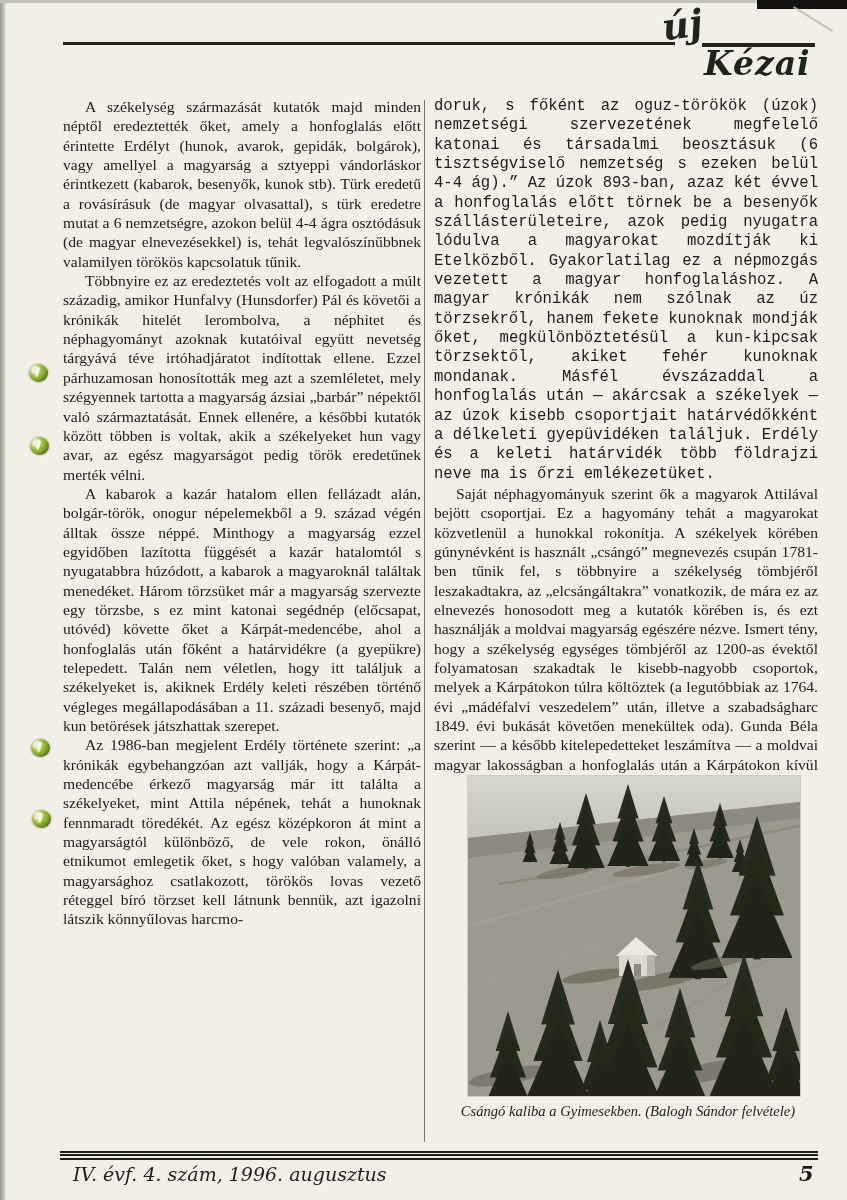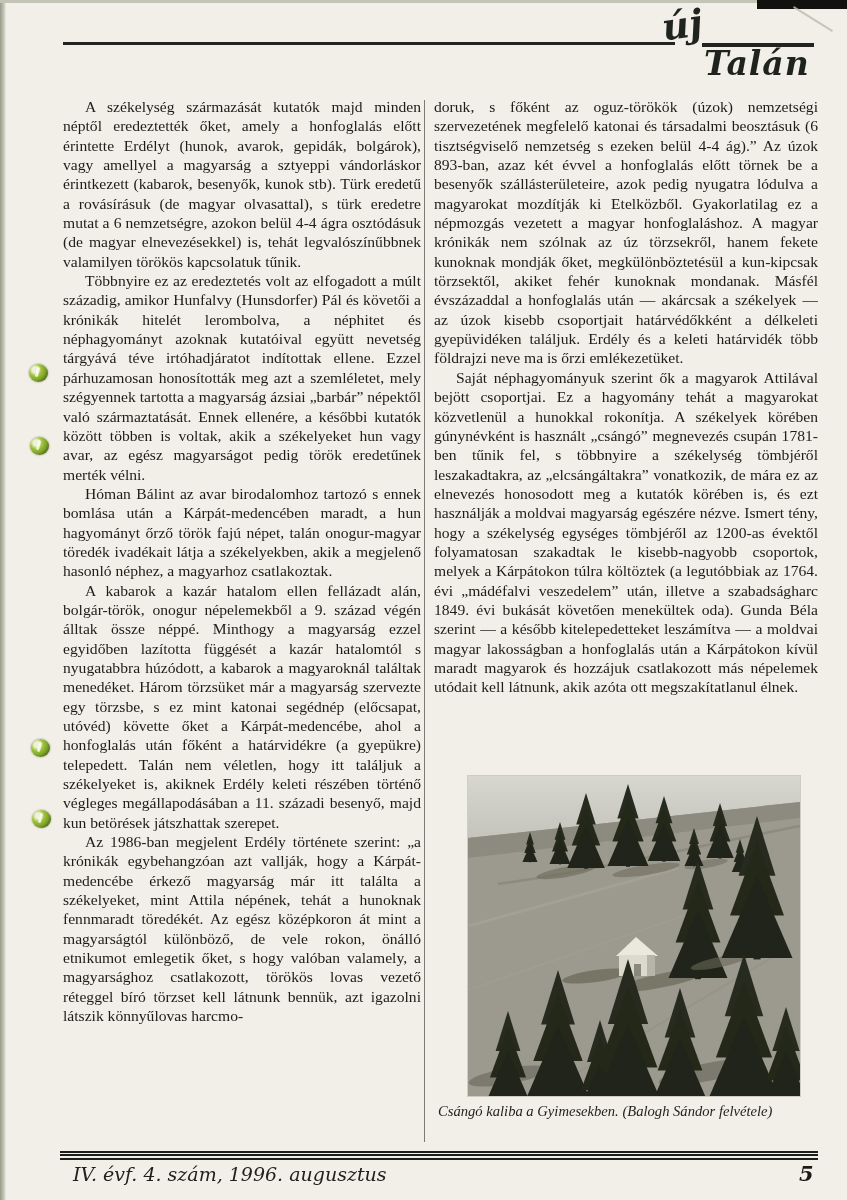--- a/index.html
+++ b/index.html
@@ -34,28 +34,28 @@
   .dot1{left:29px;top:364px;}
   .dot2{left:30px;top:437px;}
   .dot3{left:31px;top:739px;}
   .dot4{left:32px;top:810px;}
   
   .column{position:absolute;top:97px;font-size:15.6px;line-height:19.35px;
     text-align:justify;hyphens:auto;-webkit-hyphens:auto;overflow:hidden;}
   .col-left{left:63px;width:358px;height:1048px;}
   .col-right{left:434px;width:384px;height:676px;}
   .column p{margin:0;text-indent:22px;}
-  .column p.cont{text-indent:0;}
+  .column p.cont{text-indent:0;font-family:Liberation Mono, monospace;}
   .column h3{margin:10px 0 3px 0;font-size:15.6px;text-indent:22px;font-weight:bold;}
   .column-divider{position:absolute;left:424px;top:100px;width:1px;height:1042px;
     background:#54544c;opacity:.75;}
   
   .photo-frame{position:absolute;left:468px;top:776px;width:332px;height:320px;
     outline:1px solid #cfcdc2;}
-  .photo-caption{position:absolute;left:438px;top:1103px;width:380px;text-align:left;
+  .photo-caption{position:absolute;left:438px;top:1103px;width:380px;text-align:center;
     font-style:italic;font-size:14.6px;color:#23221e;}
   
   .footer-rule{position:absolute;left:60px;top:1151px;width:758px;height:9px;
     background:linear-gradient(to bottom,
       #1d1d1a 0px,#1d1d1a 2px,
       rgba(0,0,0,0) 2px,rgba(0,0,0,0) 3.4px,
       #1d1d1a 3.4px,#1d1d1a 5.4px,
       rgba(0,0,0,0) 5.4px,rgba(0,0,0,0) 6.6px,
       #1d1d1a 6.6px,#1d1d1a 8.6px);}
   .footer-issue{position:absolute;left:73px;top:1163px;font-style:italic;
@@ -66,31 +66,30 @@
 </head>
 <body>
 
 <div class="scan-edge-left"></div>
 <div class="scan-edge-top"></div>
 <div class="scan-corner-mark"></div>
 <div class="scan-scratch"></div>
 
 <div class="header-rule"></div>
 <div class="logo-uj">új</div>
-<div class="logo-keve">Talán</div>
+<div class="logo-keve">Kézai</div>
 
 <div class="binding-dot dot1"></div>
 <div class="binding-dot dot2"></div>
 <div class="binding-dot dot3"></div>
 <div class="binding-dot dot4"></div>
 
 <div class="column col-left">
   <p>A székelység származását kutatók majd minden néptől eredeztették őket, amely a honfoglalás előtt érintette Erdélyt (hunok, avarok, gepidák, bolgárok), vagy amellyel a magyarság a sztyeppi vándorláskor érintkezett (kabarok, besenyők, kunok stb). Türk eredetű a rovásírásuk (de magyar olvasattal), s türk eredetre mutat a 6 nemzetségre, azokon belül 4-4 ágra osztódásuk (de magyar elnevezésekkel) is, tehát legvalószínűbbnek valamilyen törökös kapcsolatuk tűnik.</p>
   <p>Többnyire ez az eredeztetés volt az elfogadott a múlt századig, amikor Hunfalvy (Hunsdorfer) Pál és követői a krónikák hitelét lerombolva, a néphitet és néphagyományt azoknak kutatóival együtt nevetség tárgyává téve irtóhadjáratot indítottak ellene. Ezzel párhuzamosan honosították meg azt a szemléletet, mely szégyennek tartotta a magyarság ázsiai „barbár” népektől való származtatását. Ennek ellenére, a későbbi kutatók között többen is voltak, akik a székelyeket hun vagy avar, az egész magyarságot pedig török eredetűnek merték vélni.</p>
-  <p>Hóman Bálint az avar birodalomhoz tartozó s ennek bomlása után a Kárpát-medencében maradt, a hun hagyományt őrző török fajú népet, talán onogur-magyar töredék ivadékait látja a székelyekben, akik a megjelenő hasonló néphez, a magyarhoz csatlakoztak.</p>
   <p>A kabarok a kazár hatalom ellen fellázadt alán, bolgár-török, onogur népelemekből a 9. század végén álltak össze néppé. Minthogy a magyarság ezzel egyidőben lazította függését a kazár hatalomtól s nyugatabbra húzódott, a kabarok a magyaroknál találtak menedéket. Három törzsüket már a magyarság szervezte egy törzsbe, s ez mint katonai segédnép (előcsapat, utóvéd) követte őket a Kárpát-medencébe, ahol a honfoglalás után főként a határvidékre (a gyepükre) telepedett. Talán nem véletlen, hogy itt találjuk a székelyeket is, akiknek Erdély keleti részében történő végleges megállapodásában a 11. századi besenyő, majd kun betörések játszhattak szerepet.</p>
   <p>Az 1986-ban megjelent Erdély története szerint: „a krónikák egybehangzóan azt vallják, hogy a Kárpát-medencébe érkező magyarság már itt találta a székelyeket, mint Attila népének, tehát a hunoknak fennmaradt töredékét. Az egész középkoron át mint a magyarságtól különböző, de vele rokon, önálló etnikumot emlegetik őket, s hogy valóban valamely, a magyarsághoz csatlakozott, törökös lovas vezető réteggel bíró törzset kell látnunk bennük, azt igazolni látszik könnyűlovas harcmo-</p>
 </div>
 
 <div class="column-divider"></div>
 
 <div class="column col-right">
   <p class="cont">doruk, s főként az oguz-törökök (úzok) nemzetségi szervezetének megfelelő katonai és társadalmi beosztásuk (6 tisztségviselő nemzetség s ezeken belül 4-4 ág).” Az úzok 893-ban, azaz két évvel a honfoglalás előtt törnek be a besenyők szállásterületeire, azok pedig nyugatra lódulva a magyarokat mozdítják ki Etelközből. Gyakorlatilag ez a népmozgás vezetett a magyar honfoglaláshoz. A magyar krónikák nem szólnak az úz törzsekről, hanem fekete kunoknak mondják őket, megkülönböztetésül a kun-kipcsak törzsektől, akiket fehér kunoknak mondanak. Másfél évszázaddal a honfoglalás után — akárcsak a székelyek — az úzok kisebb csoportjait határvédőkként a délkeleti gyepüvidéken találjuk. Erdély és a keleti határvidék több földrajzi neve ma is őrzi emlékezetüket.</p>
   <p>Saját néphagyományuk szerint ők a magyarok Attilával bejött csoportjai. Ez a hagyomány tehát a magyarokat közvetlenül a hunokkal rokonítja. A székelyek körében gúnynévként is használt „csángó” megnevezés csupán 1781-ben tűnik fel, s többnyire a székelység tömbjéről leszakadtakra, az „elcsángáltakra” vonatkozik, de mára ez az elnevezés honosodott meg a kutatók körében is, és ezt használják a moldvai magyarság egészére nézve. Ismert tény, hogy a székelység egységes tömbjéről az 1200-as évektől folyamatosan szakadtak le kisebb-nagyobb csoportok, melyek a Kárpátokon túlra költöztek (a legutóbbiak az 1764. évi „mádéfalvi veszedelem” után, illetve a szabadságharc 1849. évi bukását követően menekültek oda). Gunda Béla szerint — a később kitelepedetteket leszámítva — a moldvai magyar lakosságban a honfoglalás után a Kárpátokon kívül maradt magyarok és hozzájuk csatlakozott más népelemek utódait kell látnunk, akik azóta ott megszakítatlanul élnek.</p>
 </div>

